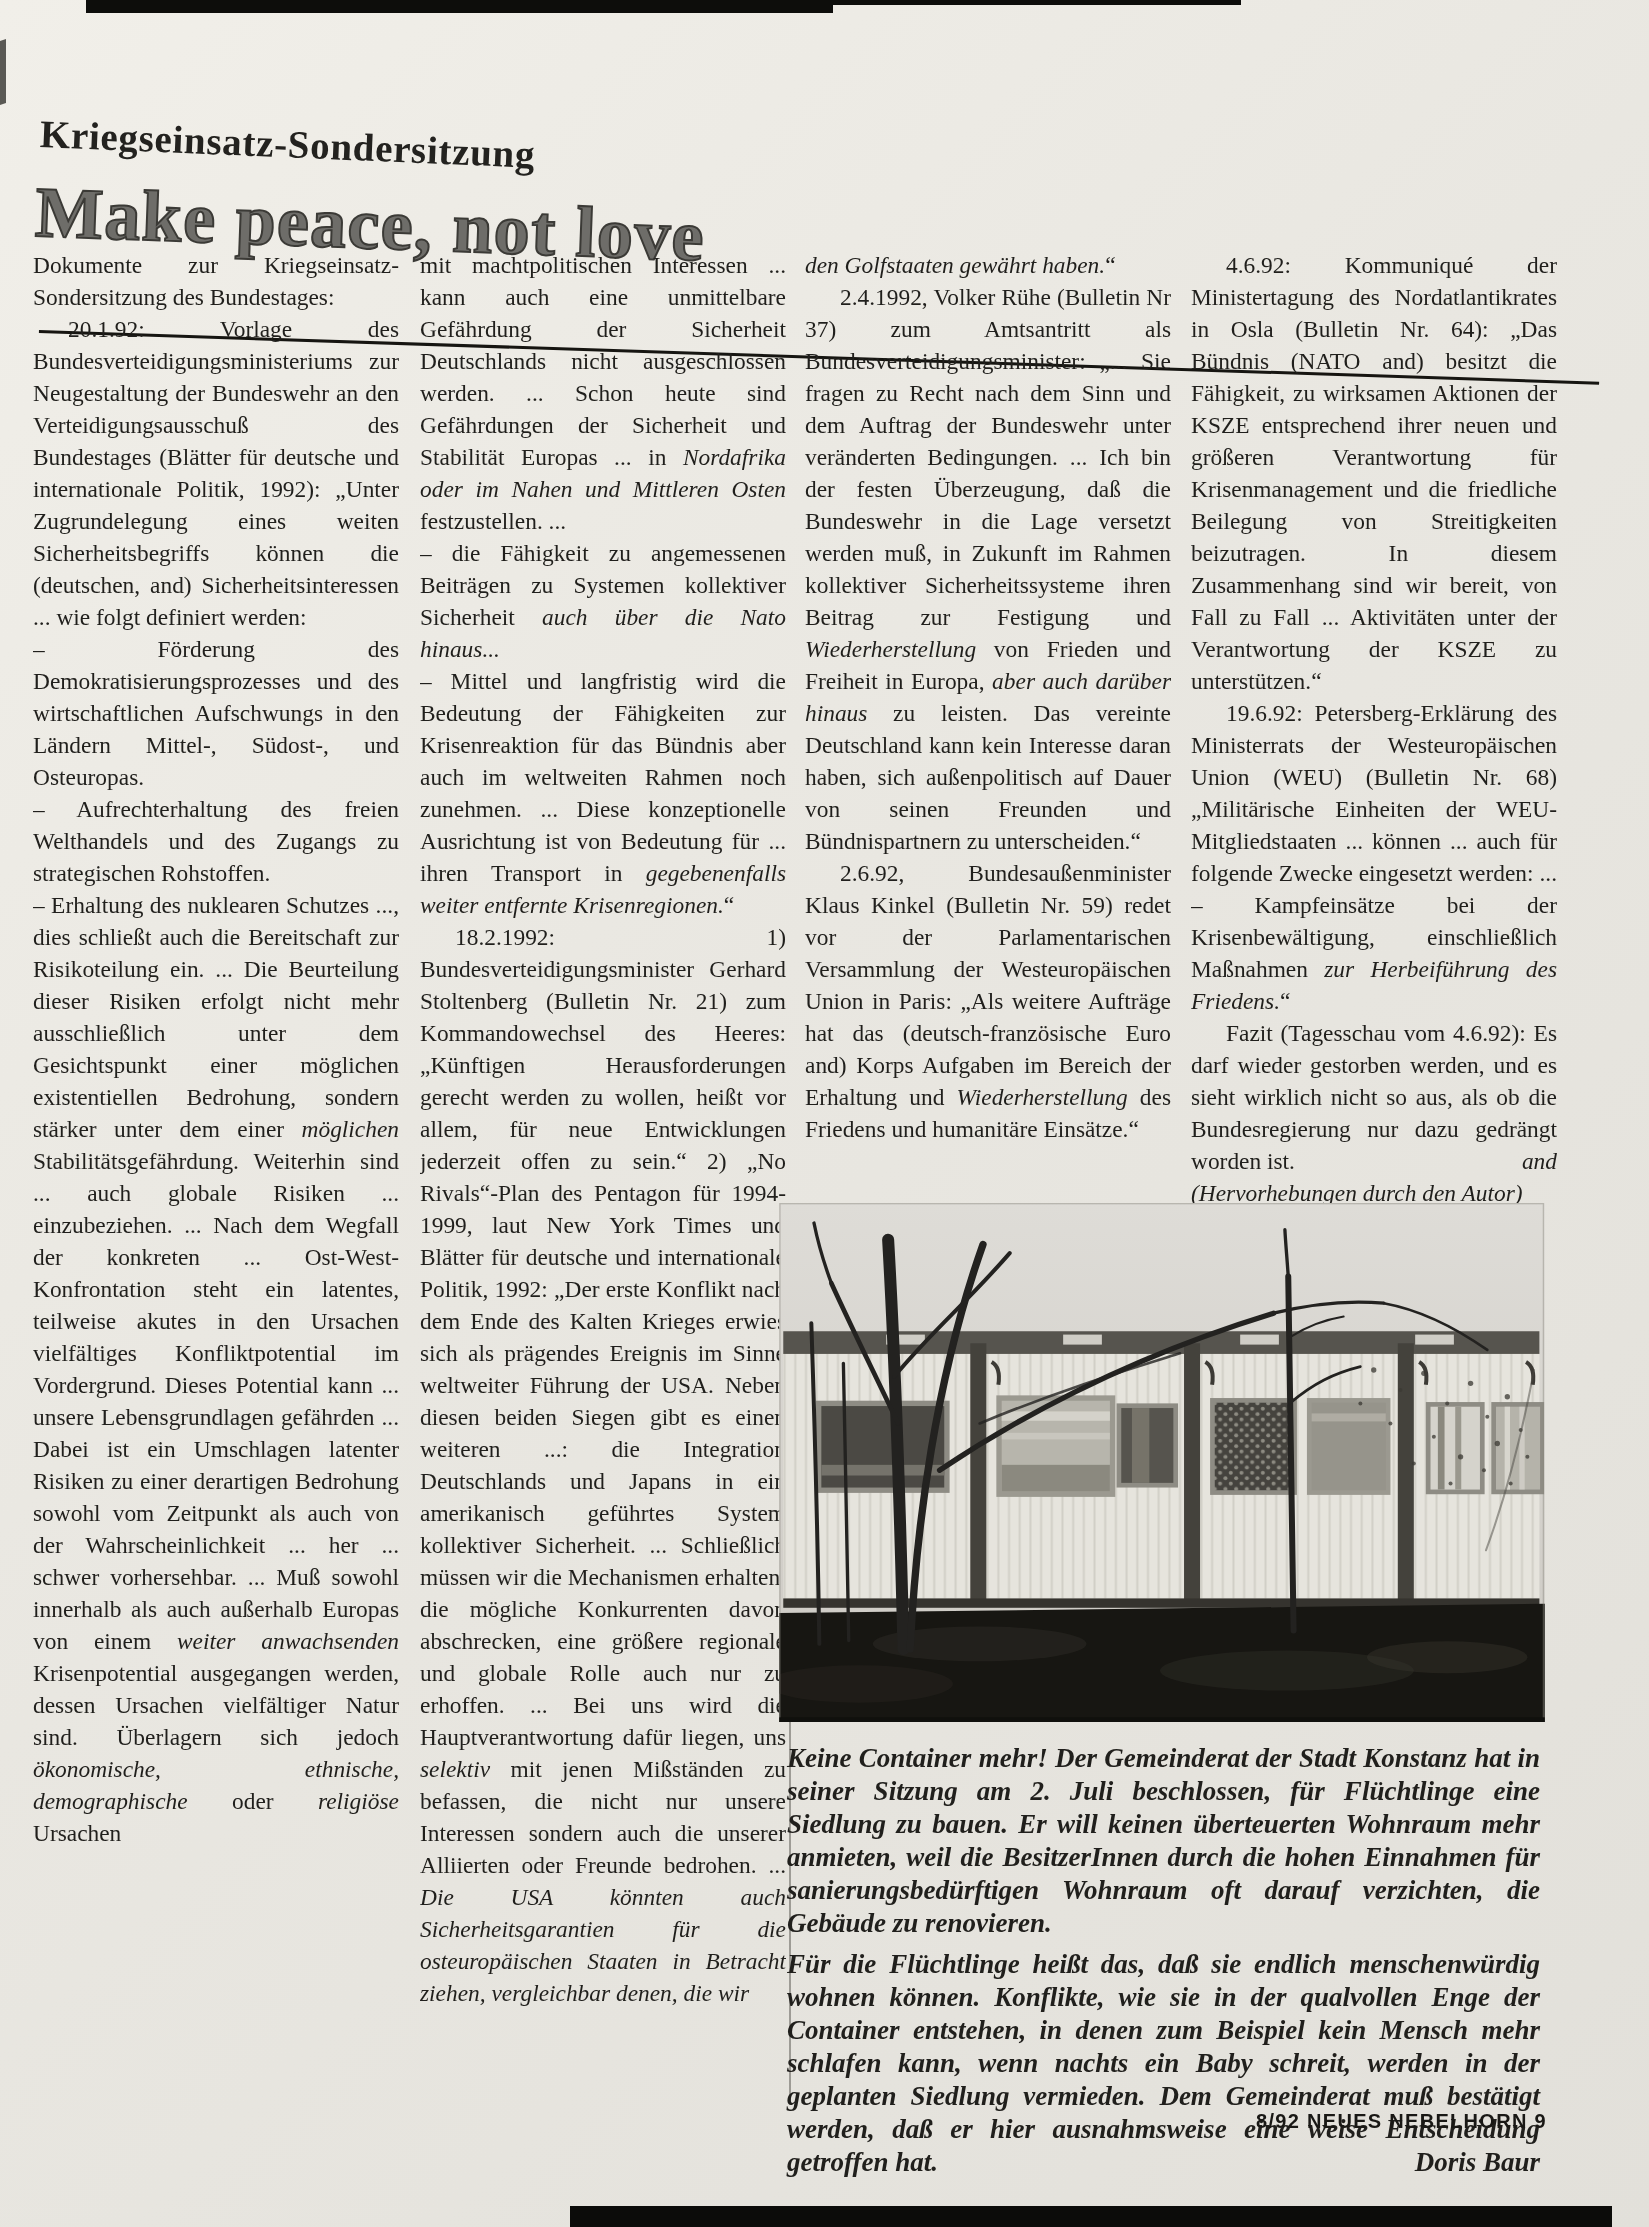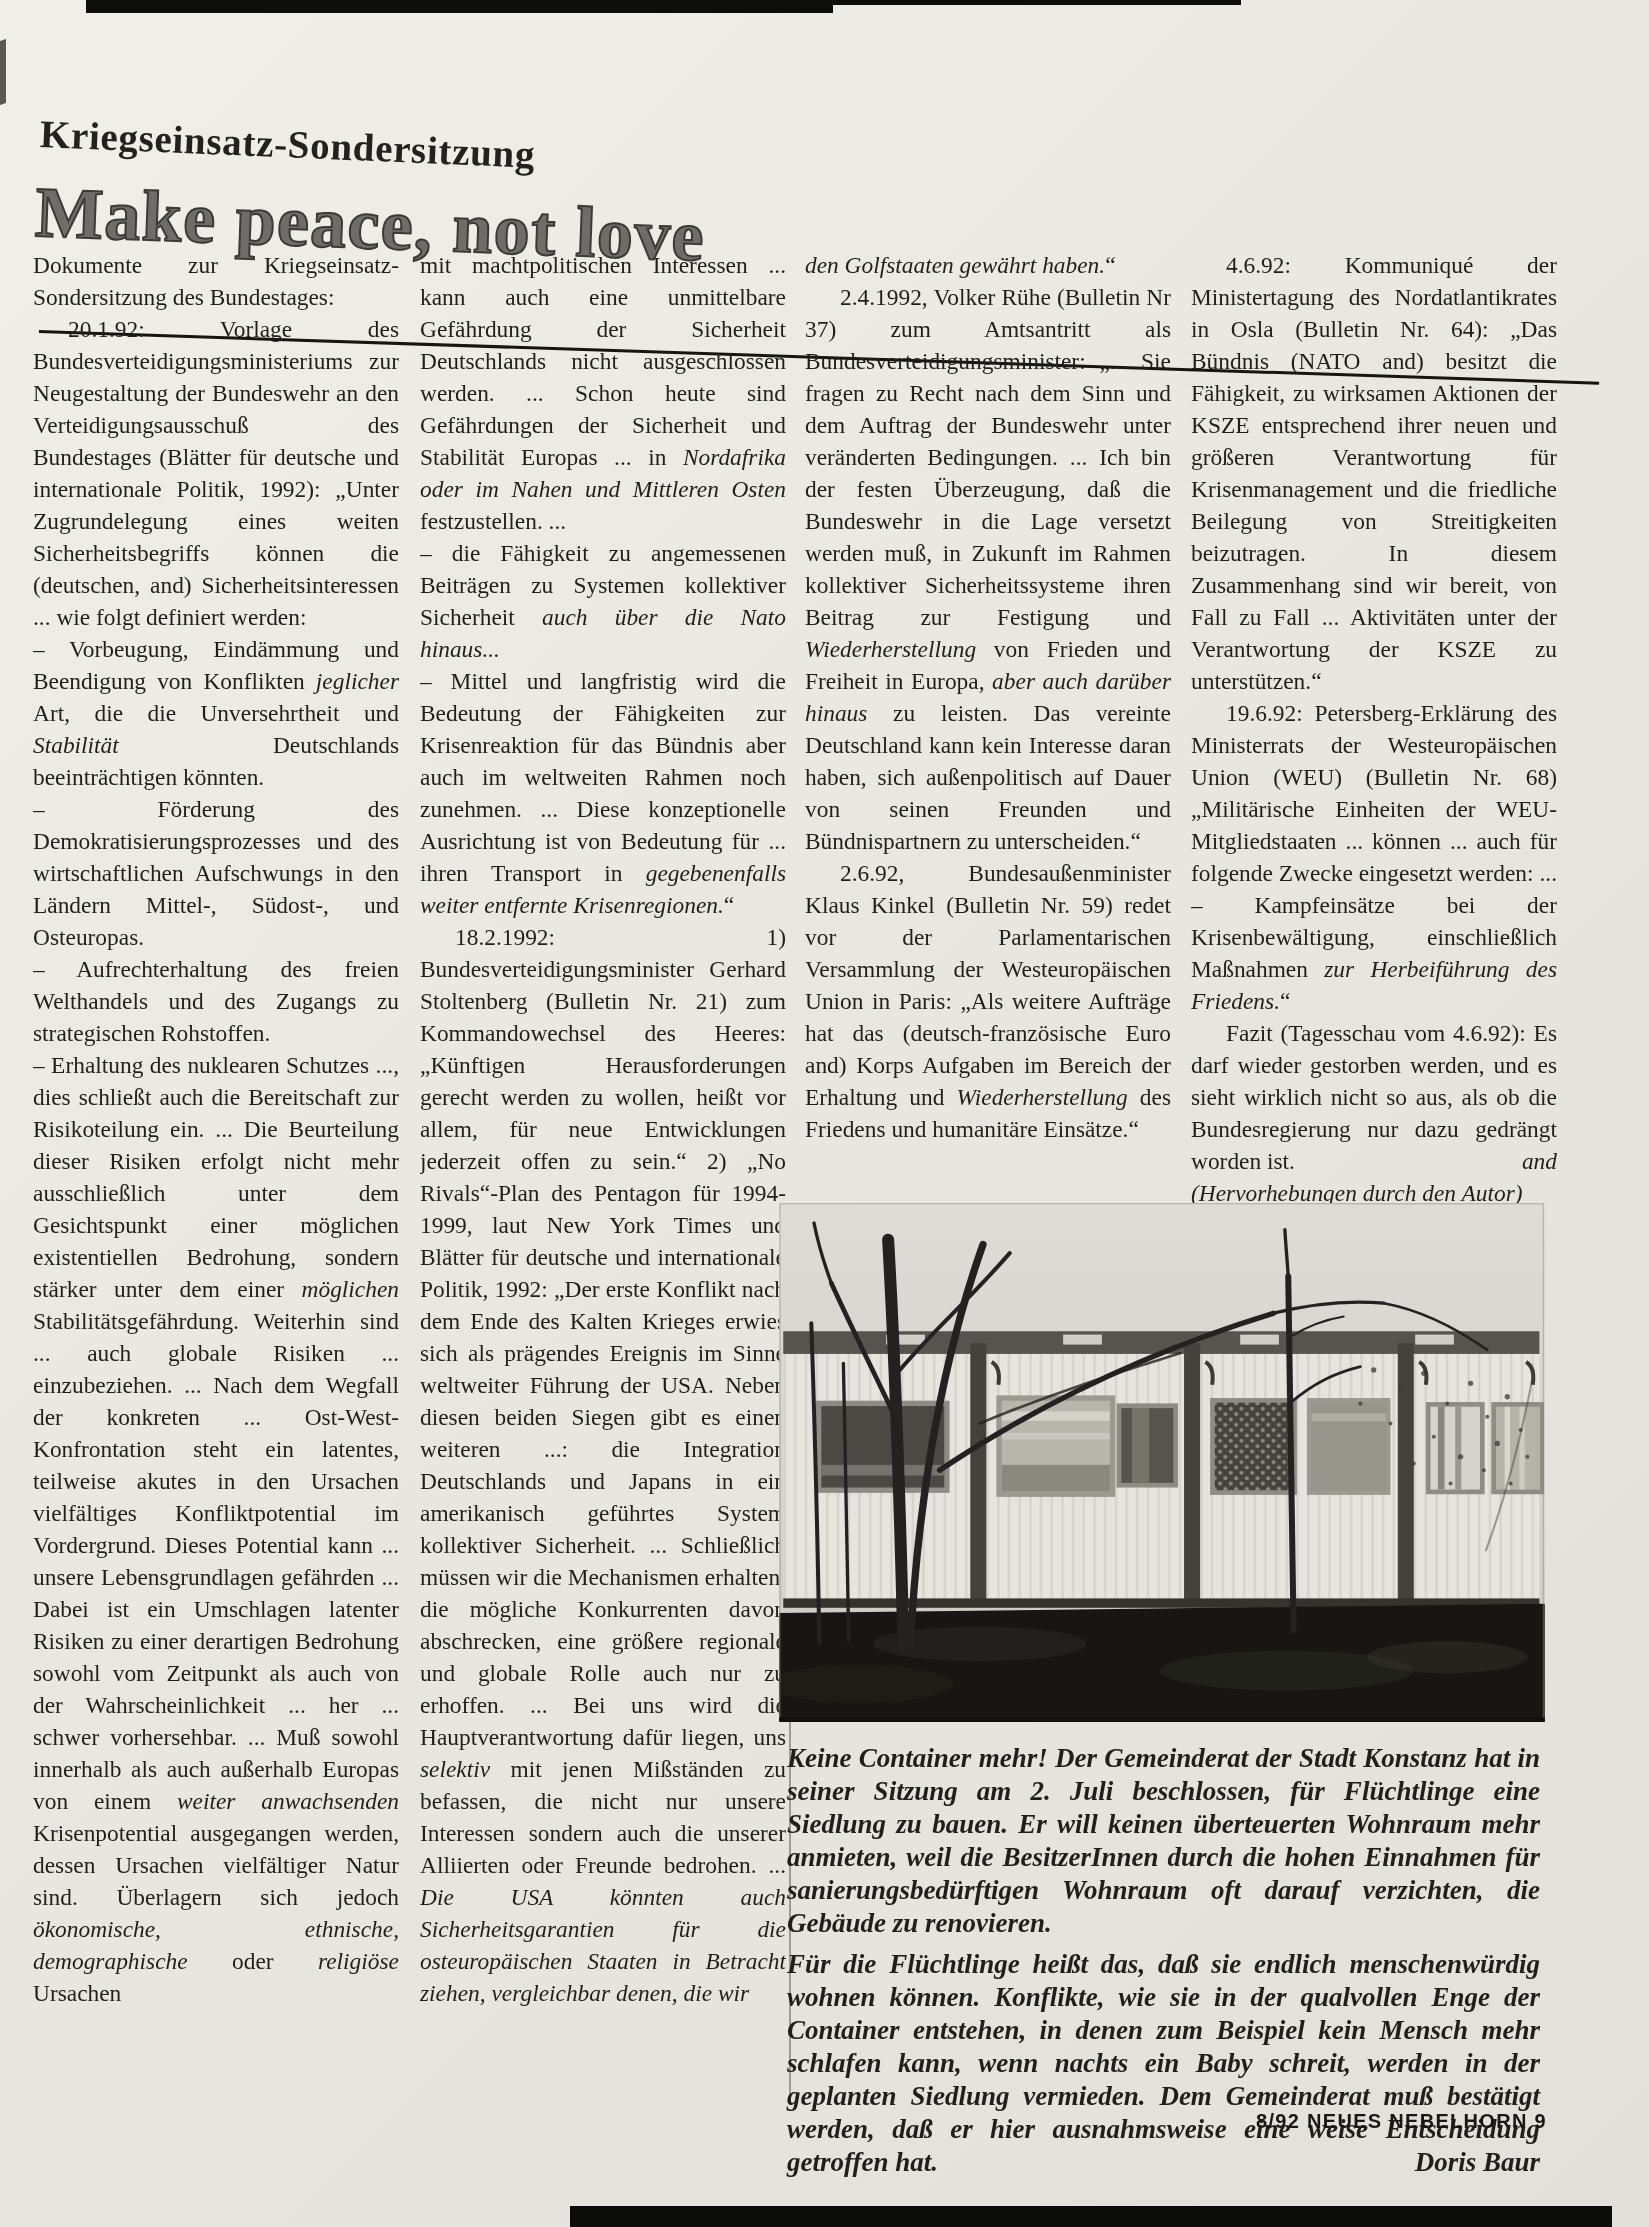--- a/index.html
+++ b/index.html
@@ -63,21 +63,20 @@
   <div class="art-top2"></div>
   <div class="art-corner"></div>
 
   <div class="kicker">Kriegseinsatz-Sondersitzung</div>
   <div class="headline">Make peace, not love</div>
   <div class="rule"></div>
 
   <div class="col" id="c1">
       <p>Dokumente zur Kriegseinsatz-Sondersitzung des Bundestages:</p>
       <p class="ind">20.1.92: Vorlage des Bundesverteidigungsministeriums zur Neugestaltung der Bundeswehr an den Verteidigungsausschuß des Bundestages (Blätter für deutsche und internationale Politik, 1992): „Unter Zugrundelegung eines weiten Sicherheitsbegriffs können die (deutschen, and) Sicherheitsinteressen ... wie folgt definiert werden:</p>
-      <p>– Vorbeugung, Eindämmung und Beendigung von Konflikten <i>jeglicher</i> Art, die die Unversehrtheit und <i>Stabilität</i> Deutschlands beeinträchtigen könnten.</p>
       <p>– Förderung des Demokratisierungsprozesses und des wirtschaftlichen Aufschwungs in den Ländern Mittel-, Südost-, und Osteuropas.</p>
       <p>– Aufrechterhaltung des freien Welthandels und des Zugangs zu strategischen Rohstoffen.</p>
       <p>– Erhaltung des nuklearen Schutzes ..., dies schließt auch die Bereitschaft zur Risikoteilung ein. ... Die Beurteilung dieser Risiken erfolgt nicht mehr ausschließlich unter dem Gesichtspunkt einer möglichen existentiellen Bedrohung, sondern stärker unter dem einer <i>möglichen</i> Stabilitätsgefährdung. Weiterhin sind ... auch globale Risiken ... einzubeziehen. ... Nach dem Wegfall der konkreten ... Ost-West-Konfrontation steht ein latentes, teilweise akutes in den Ursachen vielfältiges Konfliktpotential im Vordergrund. Dieses Potential kann ... unsere Lebensgrundlagen gefährden ... Dabei ist ein Umschlagen latenter Risiken zu einer derartigen Bedrohung sowohl vom Zeitpunkt als auch von der Wahrscheinlichkeit ... her ... schwer vorhersehbar. ... Muß sowohl innerhalb als auch außerhalb Europas von einem <i>weiter anwachsenden</i> Krisenpotential ausgegangen werden, dessen Ursachen vielfältiger Natur sind. Überlagern sich jedoch <i>ökonomische, ethnische, demographische</i> oder <i>religiöse</i> Ursachen</p>
     </div>
   <div class="col" id="c2">
       <p>mit machtpolitischen Interessen ... kann auch eine unmittelbare Gefährdung der Sicherheit Deutschlands nicht ausgeschlossen werden. ... Schon heute sind Gefährdungen der Sicherheit und Stabilität Europas ... in <i>Nordafrika oder im Nahen und Mittleren Osten</i> festzustellen. ...</p>
       <p>– die Fähigkeit zu angemessenen Beiträgen zu Systemen kollektiver Sicherheit <i>auch über die Nato hinaus...</i></p>
       <p>– Mittel und langfristig wird die Bedeutung der Fähigkeiten zur Krisenreaktion für das Bündnis aber auch im weltweiten Rahmen noch zunehmen. ... Diese konzeptionelle Ausrichtung ist von Bedeutung für ... ihren Transport in <i>gegebenenfalls weiter entfernte Krisenregionen.</i>“</p>
       <p class="ind">18.2.1992: 1) Bundesverteidigungsminister Gerhard Stoltenberg (Bulletin Nr. 21) zum Kommandowechsel des Heeres: „Künftigen Herausforderungen gerecht werden zu wollen, heißt vor allem, für neue Entwicklungen jederzeit offen zu sein.“ 2) „No Rivals“-Plan des Pentagon für 1994-1999, laut New York Times und Blätter für deutsche und internationale Politik, 1992: „Der erste Konflikt nach dem Ende des Kalten Krieges erwies sich als prägendes Ereignis im Sinne weltweiter Führung der USA. Neben diesen beiden Siegen gibt es einen weiteren ...: die Integration Deutschlands und Japans in ein amerikanisch geführtes System kollektiver Sicherheit. ... Schließlich müssen wir die Mechanismen erhalten, die mögliche Konkurrenten davon abschrecken, eine größere regionale und globale Rolle auch nur zu erhoffen. ... Bei uns wird die Hauptverantwortung dafür liegen, uns <i>selektiv</i> mit jenen Mißständen zu befassen, die nicht nur unsere Interessen sondern auch die unserer Alliierten oder Freunde bedrohen. ... <i>Die USA könnten auch Sicherheitsgarantien für die osteuropäischen Staaten in Betracht ziehen, vergleichbar denen, die wir</i></p>
     </div>

